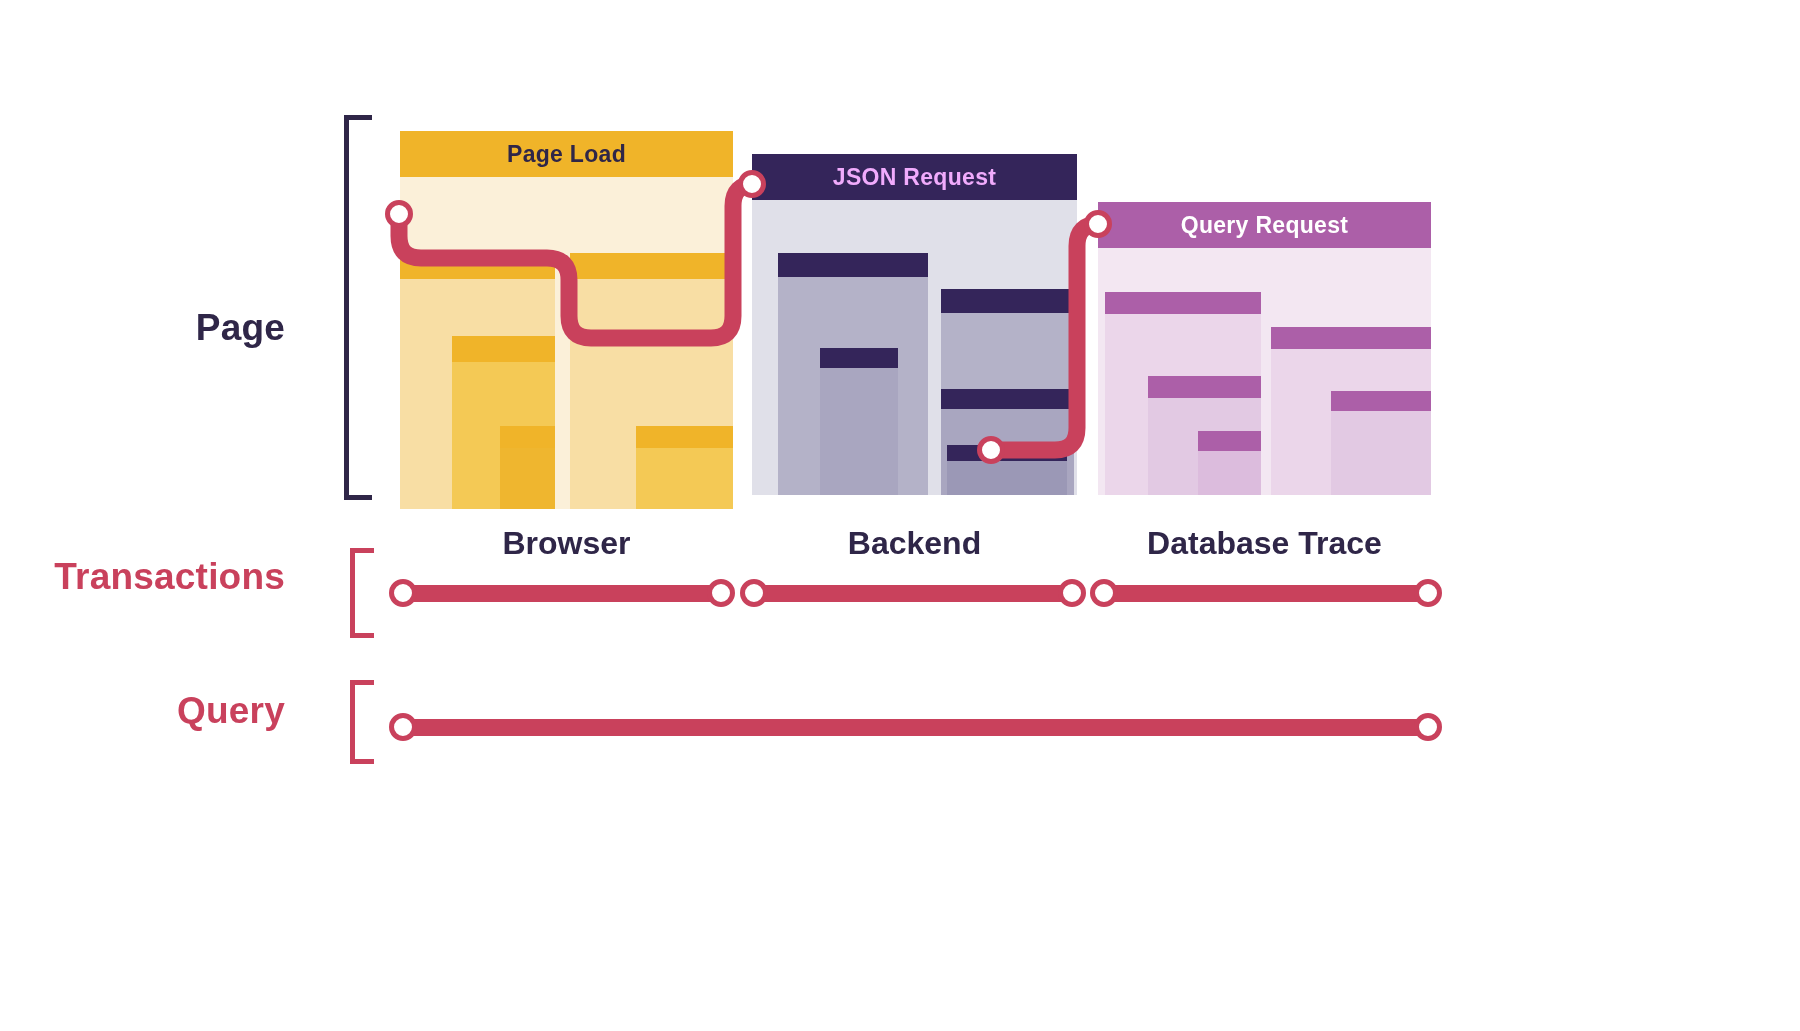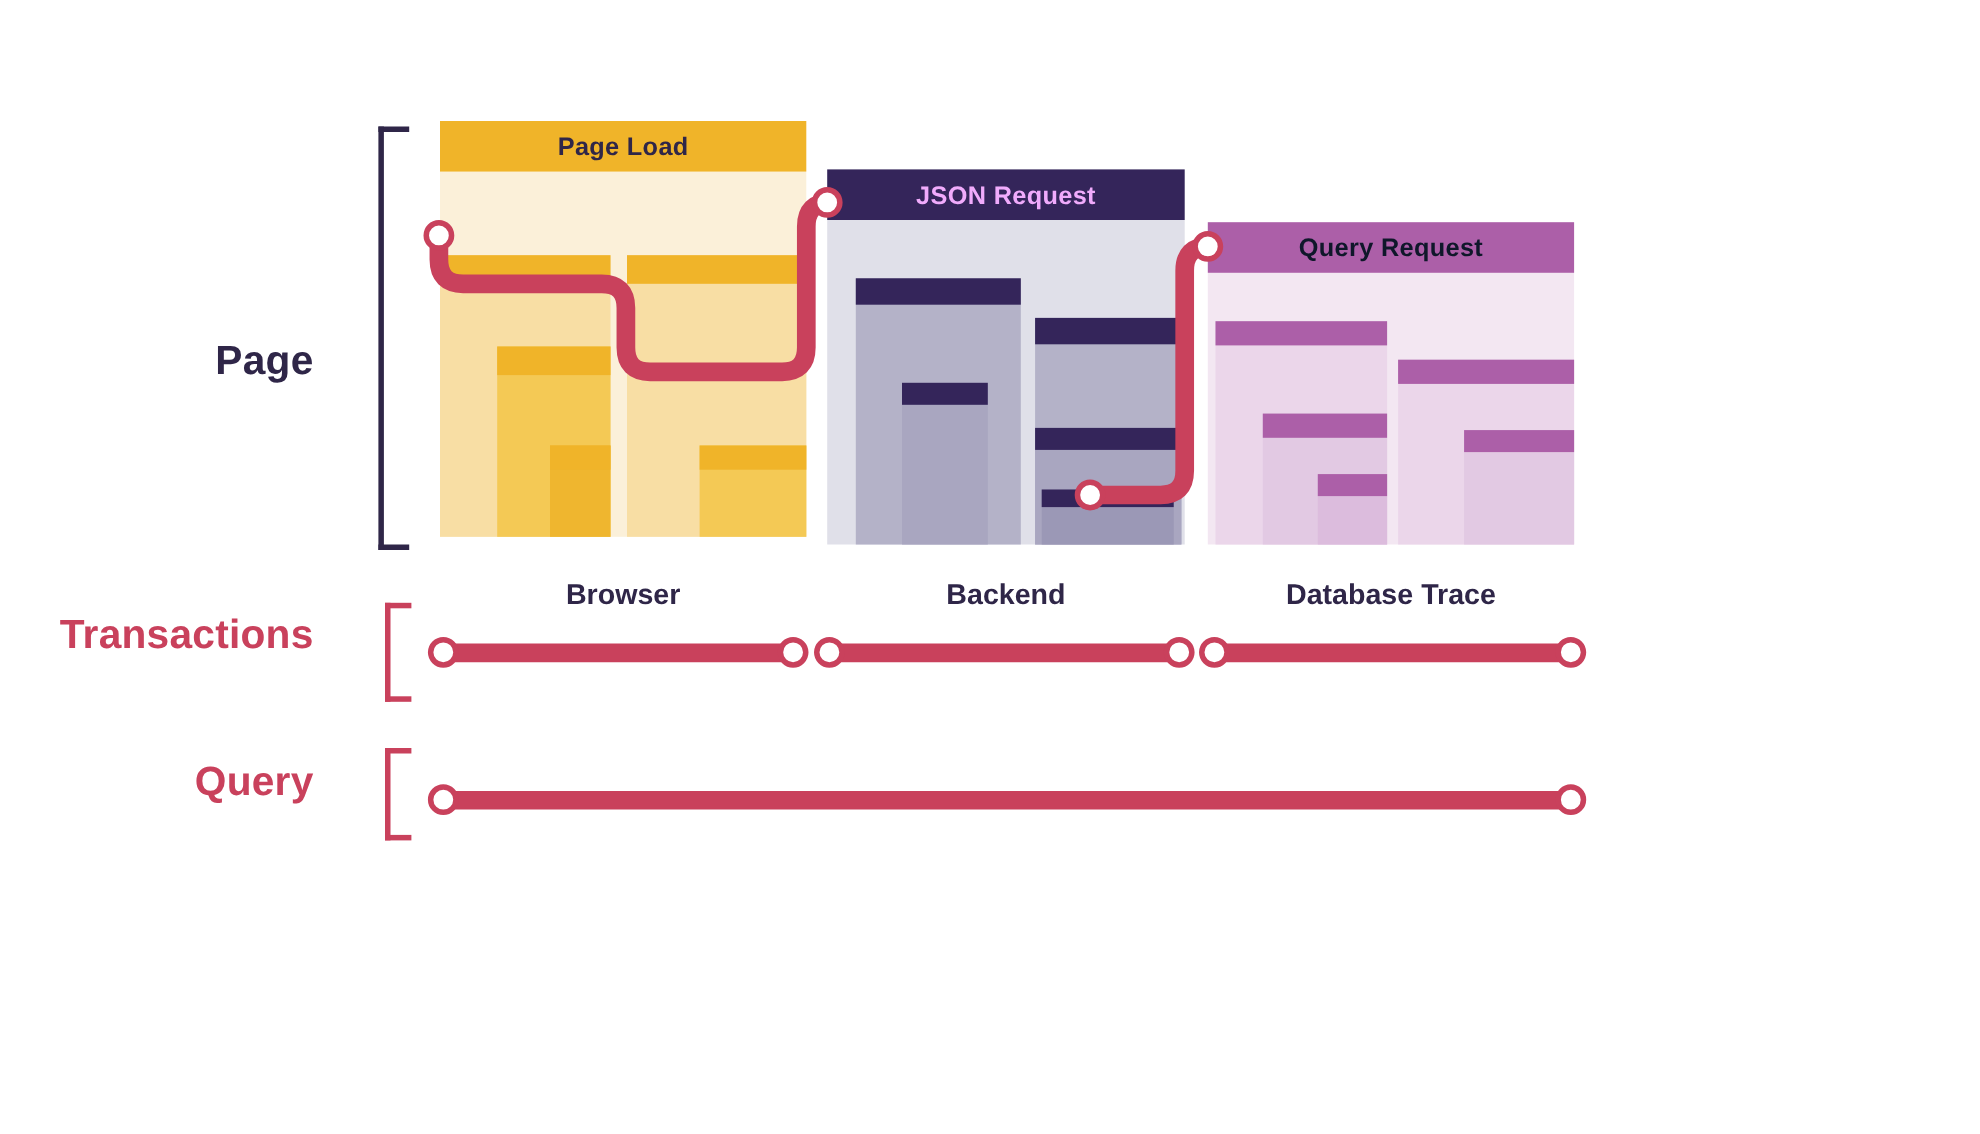--- a/index.html
+++ b/index.html
@@ -32,37 +32,37 @@
     font-size:23px;font-weight:bold;letter-spacing:.3px;
   }
   .svc-body{position:absolute;left:0;top:46px;width:100%;}
   .svc-cols{position:absolute;left:0;top:0;width:100%;height:100%;}
 
   
   .spancol{position:absolute;bottom:0;}
   .spancol .cap{position:absolute;left:0;top:0;width:100%;}
 
   
-  #svc-browser{left:400px;top:110px;width:333px;height:378px;text-align:right;}
+  #svc-browser{left:400px;top:131px;width:333px;height:378px;text-align:right;}
   #svc-browser .svc-header{background:#F0B429;color:#2F2648;}
   #svc-browser .svc-body{background:#FBF0D9;height:332px;}
 
   
   #svc-backend{left:752px;top:154px;width:325px;height:341px;}
   #svc-backend .svc-header{background:#34255A;color:#f0abfc;}
   #svc-backend .svc-body{background:#E0E0E9;height:295px;}
 
   
   #svc-database{left:1098px;top:202px;width:333px;height:293px;}
-  #svc-database .svc-header{background:#AC5FA8;color:#0f172a;}
+  #svc-database .svc-header{background:#AC5FA8;color:#ffffff;}
   #svc-database .svc-body{background:#F3E7F2;height:247px;}
 
   
   .svc-caption{
-    position:absolute;text-align:center;font-size:26px;font-weight:bold;
+    position:absolute;text-align:center;font-size:32px;font-weight:bold;
     color:#2F2648;white-space:nowrap;
   }
   #caption-browser{left:400px;top:525px;width:333px;}
   #caption-backend{left:752px;top:525px;width:325px;}
   #caption-database{left:1098px;top:525px;width:333px;}
 
   
   #connector{position:absolute;left:0;top:0;width:1800px;height:1031px;pointer-events:none;}
 
   

